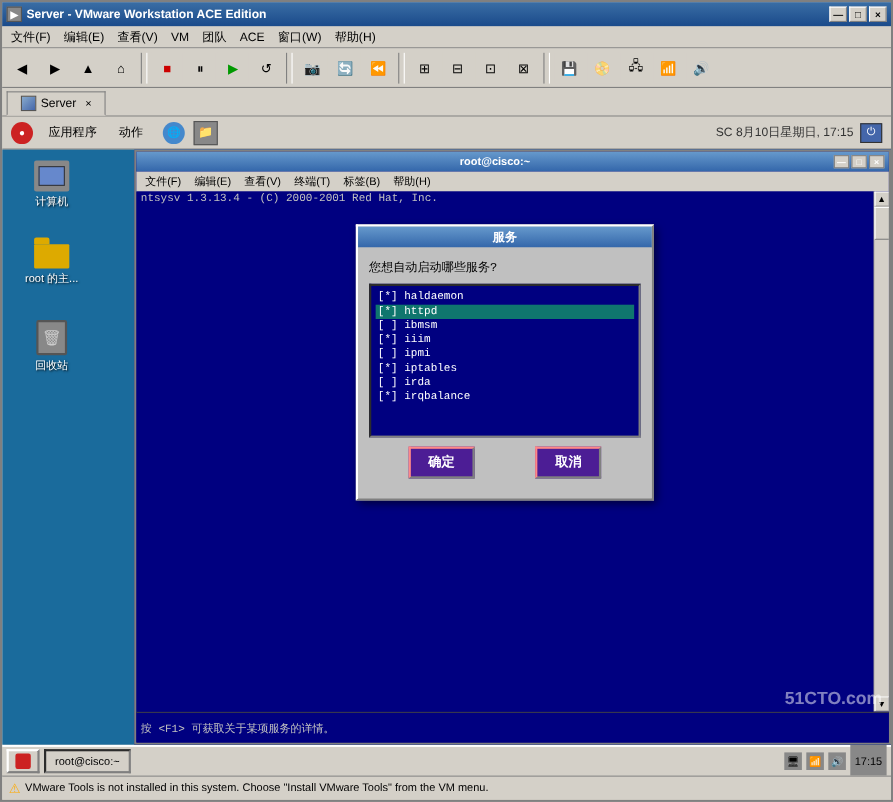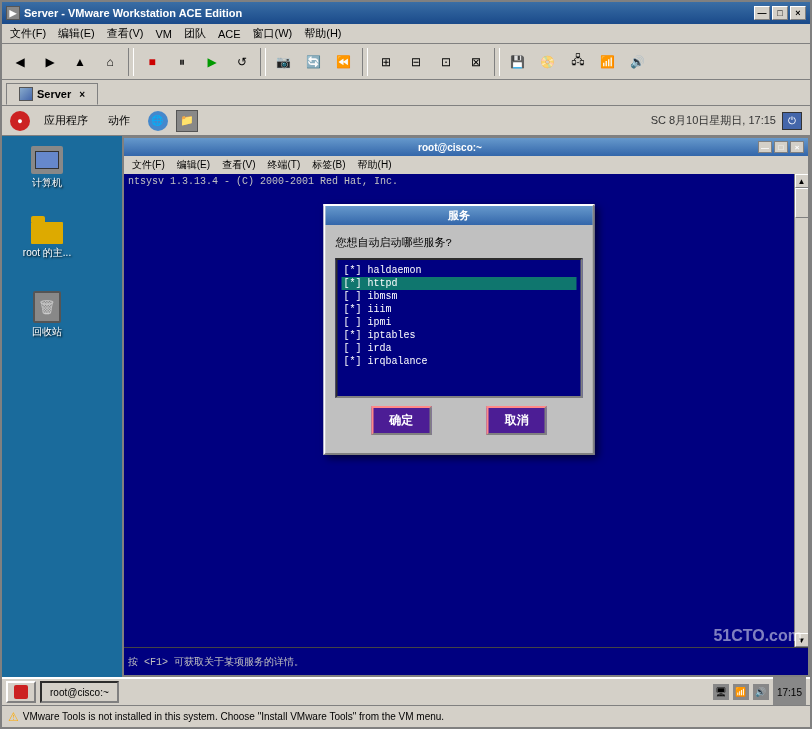--- a/index.html
+++ b/index.html
@@ -100,21 +100,21 @@
       padding: 0 4px;
       border-bottom: 1px solid #808080;
       flex-shrink: 0;
     }
     .tab-active {
       padding: 3px 12px;
       background: #d4d0c8;
       border: 1px solid #808080;
       border-bottom: 1px solid #d4d0c8;
       font-size: 11px;
-      font-weight: bold;
+      font-weight: normal;
       margin-right: 2px;
       cursor: pointer;
       display: flex; align-items: center; gap: 4px;
     }
 
     
     .main-content {
       flex: 1;
       display: flex;
       flex-direction: column;

